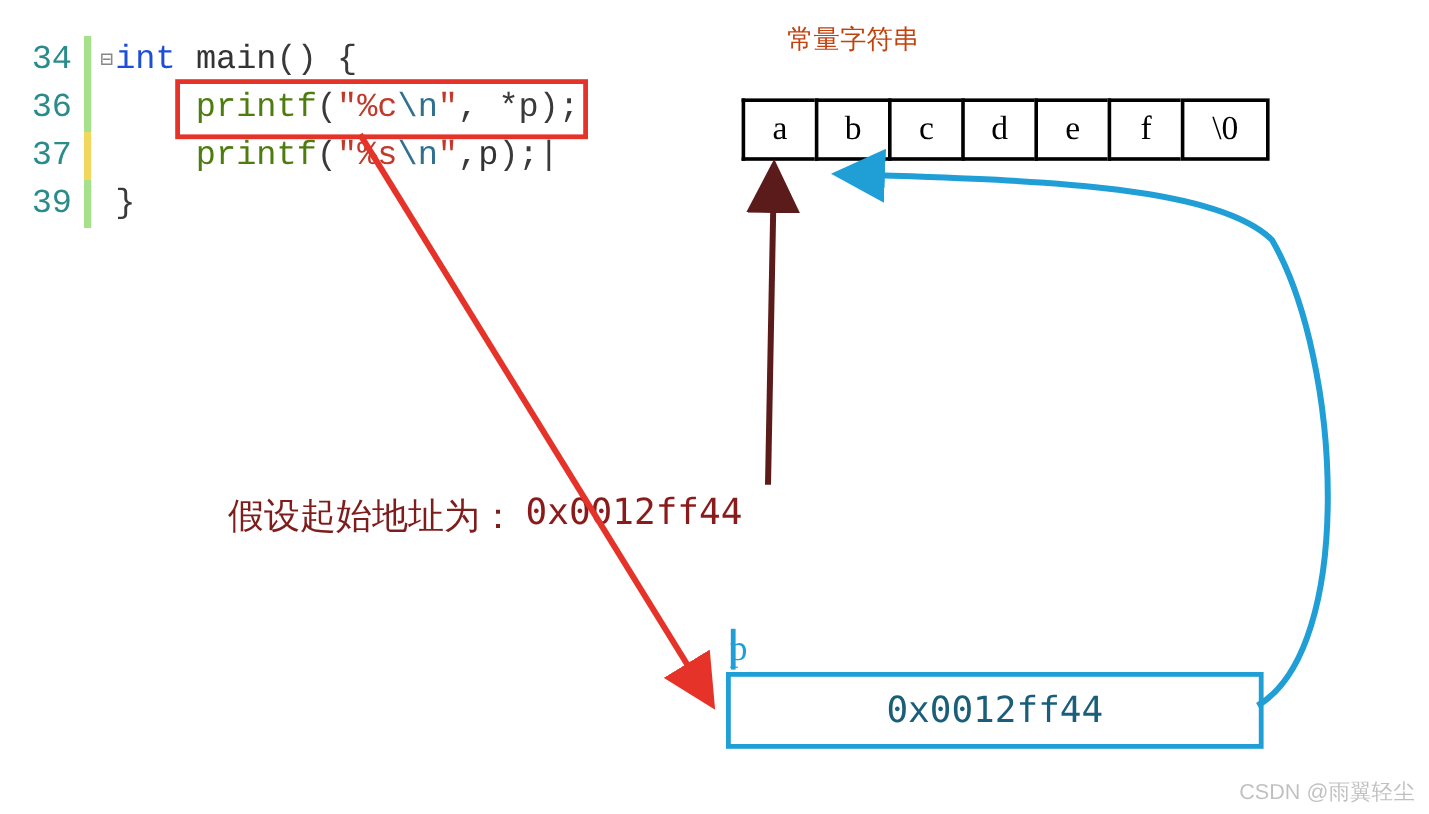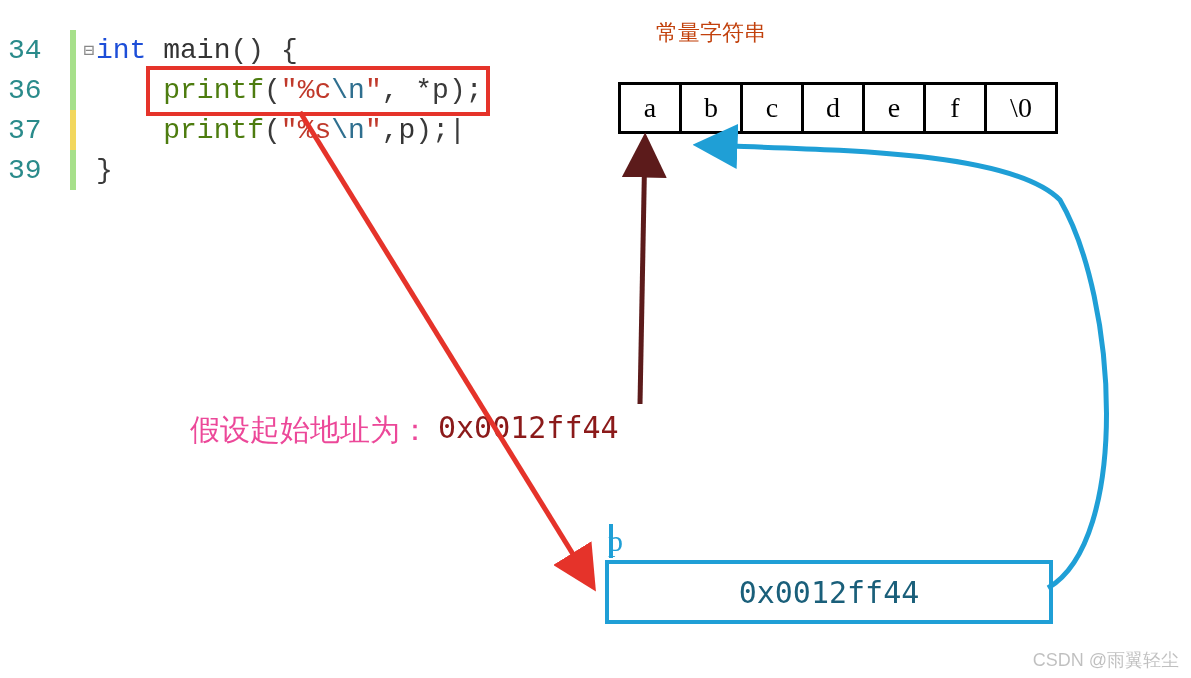--- a/index.html
+++ b/index.html
@@ -1,20 +1,20 @@
 <!DOCTYPE html>
 <html><head>
 <meta charset="utf-8">
 <style>
   html,body{margin:0;padding:0;width:1191px;height:678px;background:#fff;font-family:"Microsoft YaHei","SimSun",sans-serif;overflow:hidden}
   .stage{position:relative;width:1191px;height:678px}
   
   .editor{position:absolute;left:8px;top:30px;width:540px}
   .row{display:flex;align-items:center;height:40px;font-family:Consolas,"Courier New",monospace;font-size:28px}
-  .ln{width:52px;color:#2A8B8B;text-align:left;padding-right:10px}
+  .ln{width:52px;color:#2A8B8B;text-align:right;padding-right:10px}
   .bar{width:6px;height:40px;background:#A7E08B;margin-right:6px}
   .bar.yellow{background:#F2D75E}
   .fold{width:14px;color:#888;font-size:18px;text-align:center}
   .code{white-space:pre}
   .kw{color:#1d4ed8}
   .op,.pn{color:#3A3A3A}
   .str{color:#C0392B}
   .esc{color:#2F6F8F}
   .fn{color:#4d7c0f}
   .num,.id{color:#333}
@@ -22,21 +22,21 @@
   .redbox{position:absolute;border:4px solid #E5332A}
   
   .mem-title{position:absolute;font-size:22px;font-weight:400;color:#c2410c}
   .mem{position:absolute;display:flex}
   .cell{width:58px;height:46px;border:3px solid #000;border-right:none;display:flex;align-items:center;justify-content:center;font-family:"Times New Roman",serif;font-size:28px;background:#fff}
   .cell:last-child{border-right:3px solid #000;width:68px}
   
   .p-label{position:absolute;color:#1F9FD6;font-size:30px;font-family:"Times New Roman",serif}
   .pbox{position:absolute;border:4px solid #1F9FD6;color:#1A5F7A;font-size:30px;font-family:Consolas,monospace;display:flex;align-items:center;justify-content:center}
   
-  .anno1{position:absolute;color:#ec4899;font-size:30px}
+  .anno1{position:absolute;color:#7f1d1d;font-size:30px}
   .anno2{position:absolute;color:#8B1A1A;font-size:30px;font-family:Consolas,monospace}
   .watermark{position:absolute;right:12px;bottom:6px;color:rgba(0,0,0,.25);font-size:18px}
   svg.overlay{position:absolute;left:0;top:0;width:1191px;height:678px;pointer-events:none}
 </style>
 </head>
 <body>
 <div class="stage">
 
   <div class="editor">
     <div class="row">

